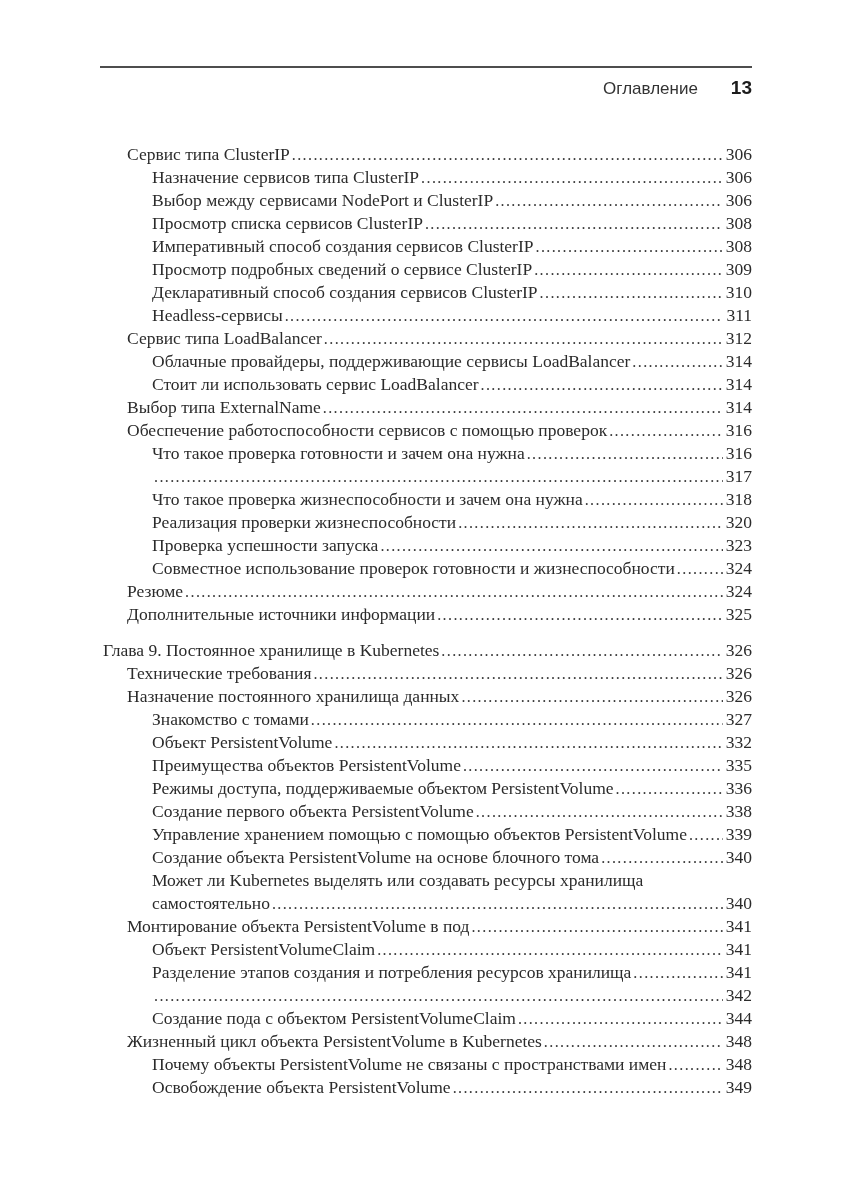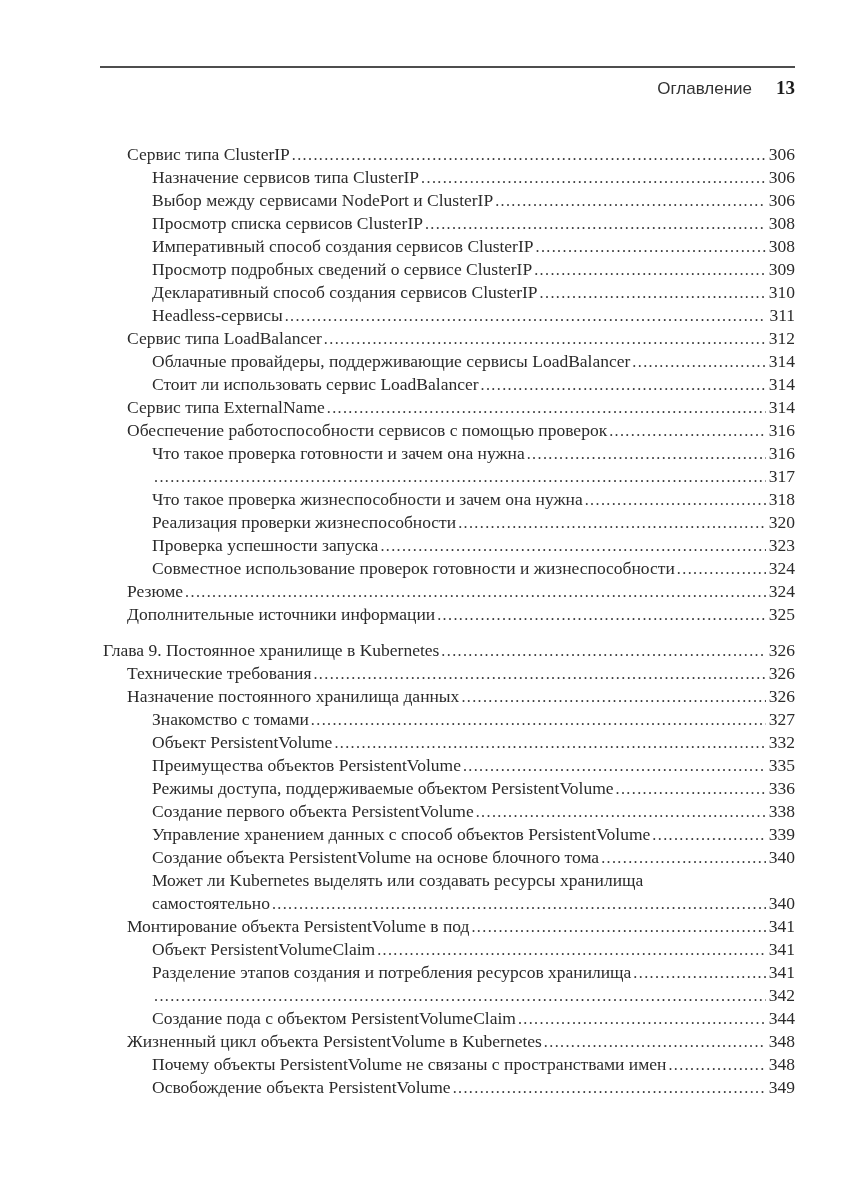--- a/index.html
+++ b/index.html
@@ -11,41 +11,40 @@
     width: 849px;
     height: 1200px;
     font-family: "Liberation Serif", "DejaVu Serif", serif;
     color: #2b2b2b;
     overflow: hidden;
   }
   .sheet {
     box-sizing: border-box;
     width: 849px;
     height: 923px;
-    padding: 66px 54px 0 100px;
+    padding: 66px 97px 0 100px;
   }
   
   .running-header {
     border-top: 2px solid #4d4d4d;
     padding-top: 9px;
     display: flex;
     justify-content: flex-end;
     align-items: baseline;
     font-family: "Liberation Sans", "DejaVu Sans", sans-serif;
   }
   .running-header .hdr-title {
     font-size: 17px;
     color: #333333;
   }
   .running-header .hdr-page {
     font-size: 19px;
     font-weight: bold;
     color: #1c1c1c;
-    margin-left: 24px;
-    font-family: Liberation Serif, serif;
+    margin-left: 33px;
   }
   
   .toc {
     margin-top: 44px;
     font-size: 17.5px;
   }
   .entry {
     line-height: 23px;
   }
   .entry.level-0 { padding-left: 3px; }
@@ -162,21 +161,21 @@
       </div>
       <div class="entry level-2">
         <div class="row">
           <span class="title">Стоит ли использовать сервис LoadBalancer</span>
           <span class="dots"></span>
           <span class="page-num">314</span>
         </div>
       </div>
       <div class="entry level-1">
         <div class="row">
-          <span class="title">Сервис типа ExternalName</span>
+          <span class="title">Выбор типа ExternalName</span>
           <span class="dots"></span>
           <span class="page-num">314</span>
         </div>
       </div>
       <div class="entry level-1">
         <div class="row">
           <span class="title">Обеспечение работоспособности сервисов с помощью проверок</span>
           <span class="dots"></span>
           <span class="page-num">316</span>
         </div>
@@ -287,21 +286,21 @@
       </div>
       <div class="entry level-2">
         <div class="row">
           <span class="title">Создание первого объекта PersistentVolume</span>
           <span class="dots"></span>
           <span class="page-num">338</span>
         </div>
       </div>
       <div class="entry level-2">
         <div class="row">
-          <span class="title">Управление хранением данных с способ объектов PersistentVolume</span>
+          <span class="title">Управление хранением помощью с помощью объектов PersistentVolume</span>
           <span class="dots"></span>
           <span class="page-num">339</span>
         </div>
       </div>
       <div class="entry level-2">
         <div class="row">
           <span class="title">Создание объекта PersistentVolume на основе блочного тома</span>
           <span class="dots"></span>
           <span class="page-num">340</span>
         </div>

